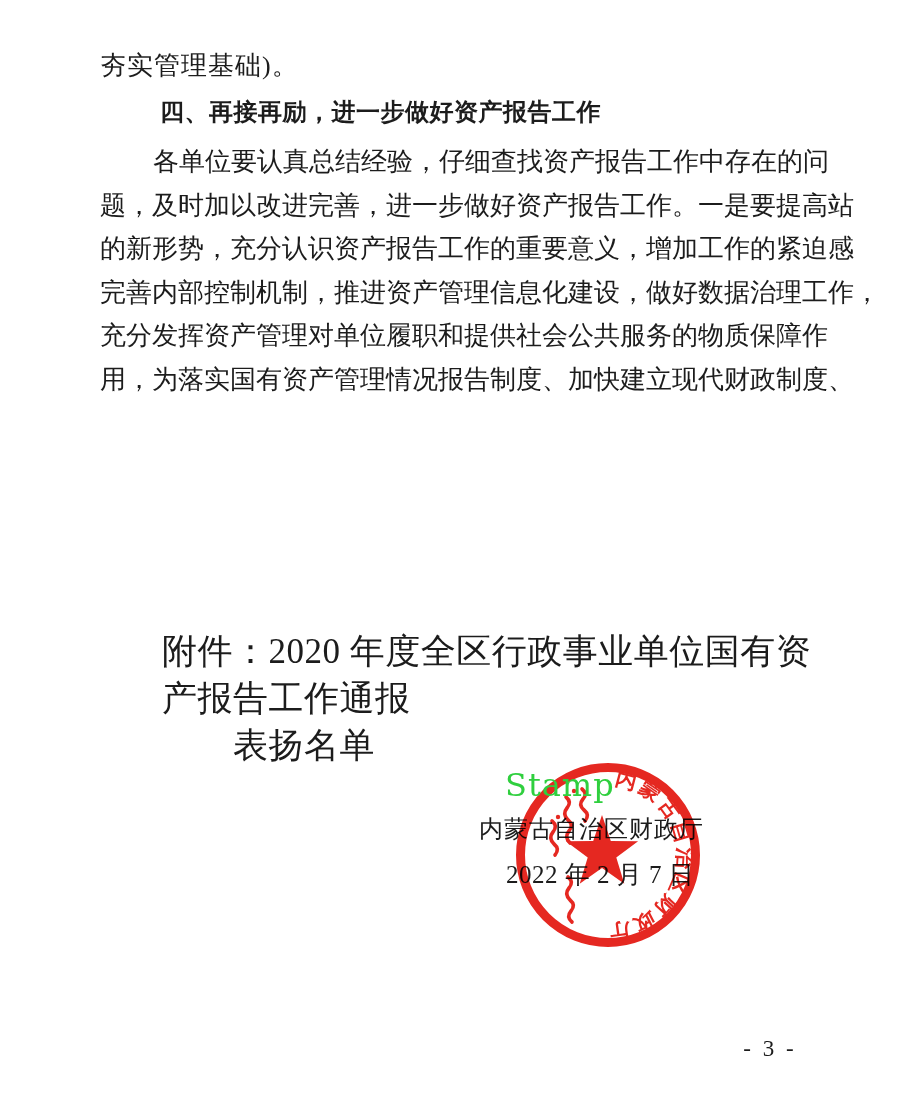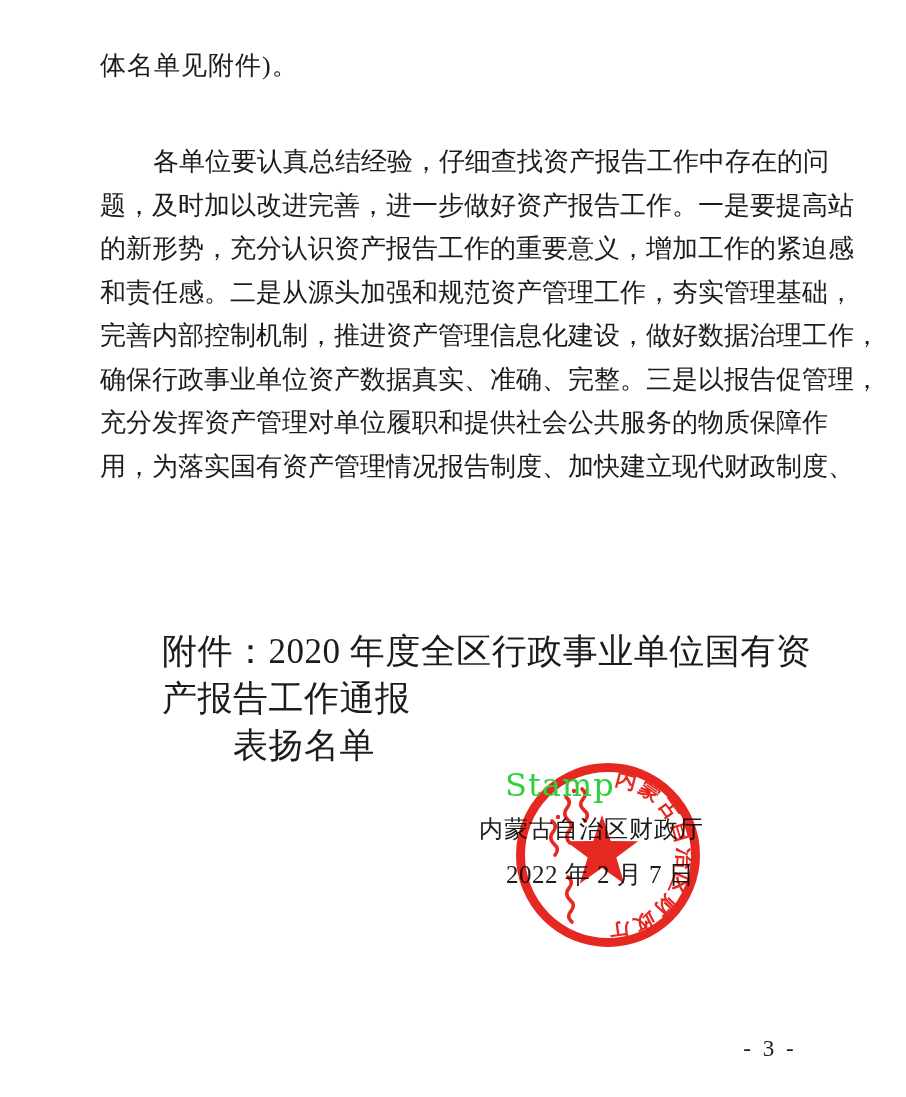--- a/index.html
+++ b/index.html
@@ -78,30 +78,29 @@
     font-size:23px;line-height:30px;
     text-align:center;
     letter-spacing:3px;
   }
 </style>
 </head>
 <body>
 
 <div id="page">
 
-  <div class="abs" id="continuation">体名单见附件)。</div>
+  <div class="abs" id="continuation">夯实管理基础)。</div>
 
+  <div class="abs" id="heading">四、再接再励，进一步做好资产报告工作</div>
 
   <div class="abs" id="paragraph">
     <div class="para-line first">各单位要认真总结经验，仔细查找资产报告工作中存在的问</div>
     <div class="para-line">题，及时加以改进完善，进一步做好资产报告工作。一是要提高站</div>
     <div class="para-line">的新形势，充分认识资产报告工作的重要意义，增加工作的紧迫感</div>
-    <div class="para-line">和责任感。二是从源头加强和规范资产管理工作，夯实管理基础，</div>
     <div class="para-line">完善内部控制机制，推进资产管理信息化建设，做好数据治理工作，</div>
-    <div class="para-line">确保行政事业单位资产数据真实、准确、完整。三是以报告促管理，</div>
     <div class="para-line">充分发挥资产管理对单位履职和提供社会公共服务的物质保障作</div>
     <div class="para-line">用，为落实国有资产管理情况报告制度、加快建立现代财政制度、</div>
   </div>
 
   <div class="abs" id="attachment">
     <div class="line1"><span>附件：</span><span>2020 年度全区行政事业单位国有资产报告工作通报</span></div>
     <div class="line2">表扬名单</div>
   </div>
 
   <div class="abs" id="stamp-watermark" style="color:#2fcf3e;">Stamp</div>

